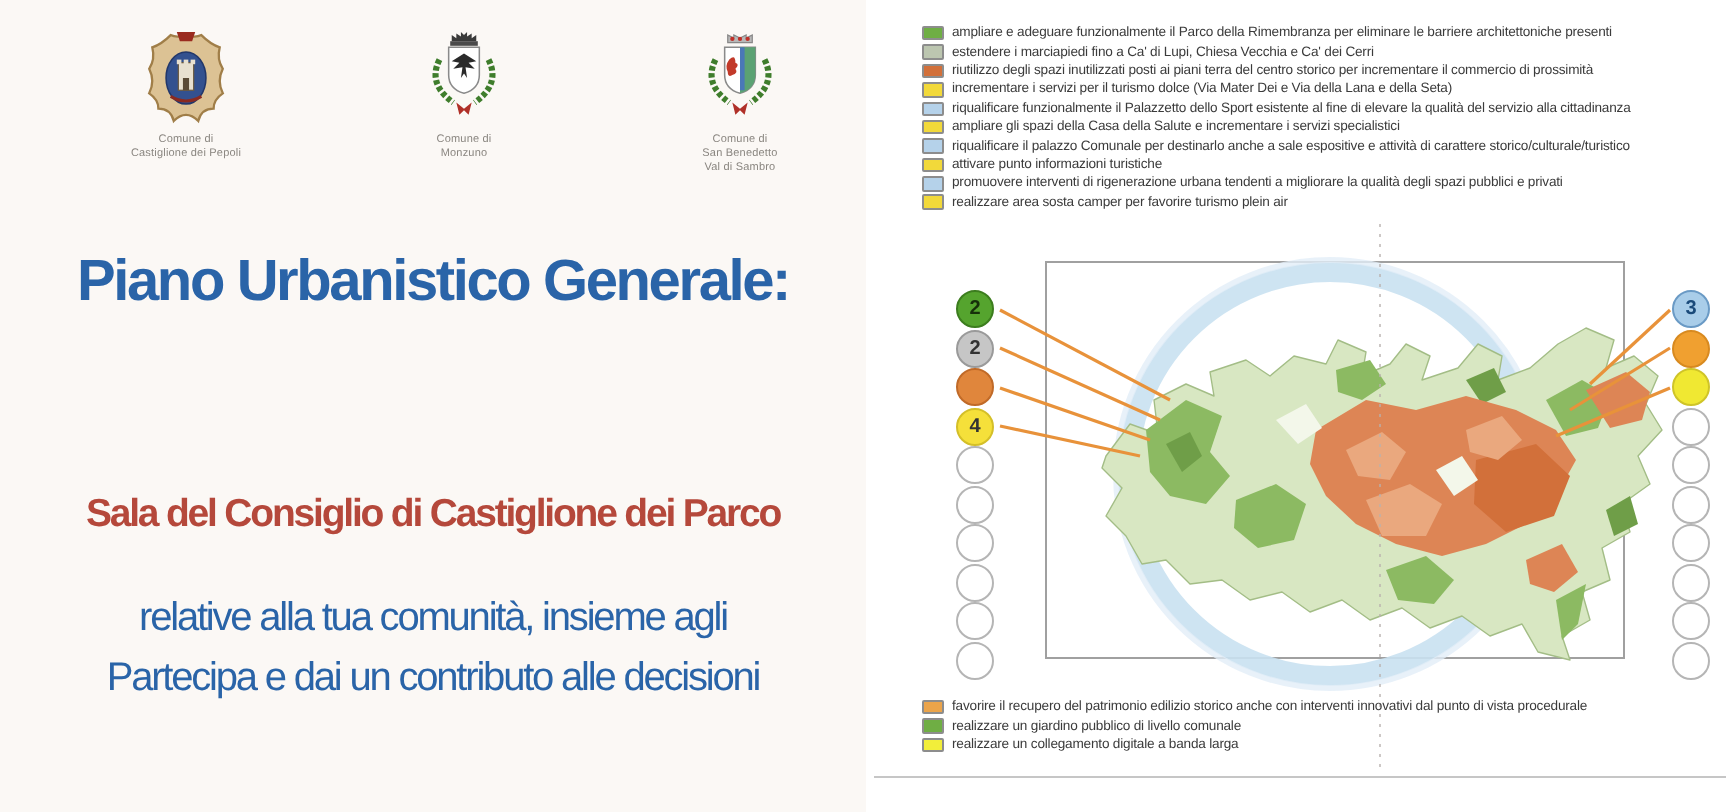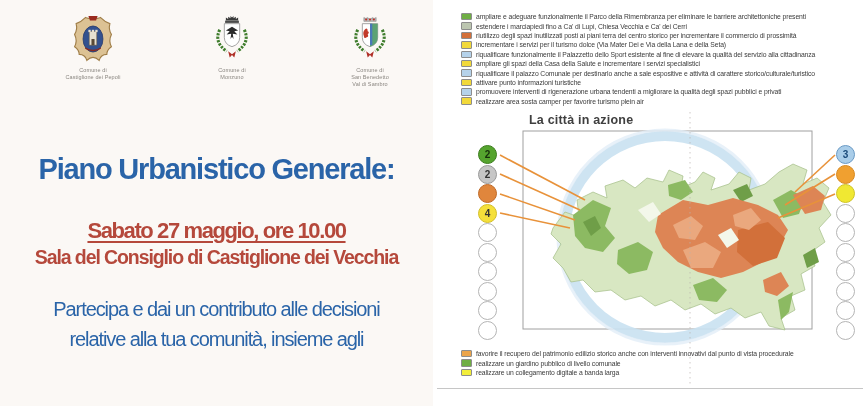--- a/index.html
+++ b/index.html
@@ -5,21 +5,21 @@
   html,body{margin:0;padding:0;}
   body{font-family:"Liberation Sans",sans-serif;background:#e8e8e8;}
   .page{position:relative;width:865px;height:406px;background:#ffffff;display:flex;overflow:hidden;}
 
   
   .left-panel{position:relative;width:433px;height:406px;background:#fbf8f5;flex:0 0 auto;}
   .logo-block{position:absolute;top:14px;text-align:center;}
   .logo-block svg{display:block;margin:0 auto;}
   .logo-caption{margin-top:3px;font-size:5.5px;line-height:7px;color:#8a8680;letter-spacing:.1px;}
   .flyer-title{position:absolute;top:120px;left:0;width:433px;text-align:center;
-    color:var(--title-blue);font-weight:bold;font-size:29px;line-height:42px;letter-spacing:-1.2px;white-space:nowrap;margin-top:28px;}
+    color:var(--title-blue);font-weight:bold;font-size:29px;line-height:42px;letter-spacing:-1.2px;white-space:nowrap;}
   .date-line{position:absolute;top:218px;left:0;width:433px;text-align:center;color:var(--accent-red);
     font-weight:bold;font-size:22px;letter-spacing:-1.4px;white-space:nowrap;
     text-decoration:underline;text-decoration-thickness:2px;text-underline-offset:3px;}
   .venue-line{position:absolute;top:246px;left:0;width:433px;text-align:center;color:var(--accent-red);
     font-weight:bold;font-size:19.5px;letter-spacing:-1.1px;white-space:nowrap;}
   .cta{position:absolute;top:294px;left:0;width:433px;text-align:center;color:var(--title-blue);
     font-size:20px;line-height:30px;letter-spacing:-1.1px;}
   .cta div{white-space:nowrap;}
 
   
@@ -99,26 +99,25 @@
         <span style="display:block">Comune di</span>
         <span style="display:block">San Benedetto</span>
         <span style="display:block">Val di Sambro</span>
       </div>
     </div>
 
     <div class="flyer-title">
       <div>Piano Urbanistico Generale:</div>
     </div>
 
-    <div class="date-line">Sabato 27 maggio, ore 10.00</div>
-    <div class="venue-line">Sala del Consiglio di Castiglione dei Vecchia</div>
+    <div class="venue-line">Sala del Consiglio di Castiglione dei Parco</div>
 
     <div class="cta">
+      <div>relative alla tua comunità, insieme agli</div>
       <div>Partecipa e dai un contributo alle decisioni</div>
-      <div>relative alla tua comunità, insieme agli</div>
     </div>
   </div>
 
   <div class="right-panel">
 
     <ul class="legend legend-top">
         <li>
         <span class="swatch" style="background: rgb(111, 174, 68);"></span>
         <span class="lgd-label">ampliare e adeguare funzionalmente il Parco della Rimembranza per eliminare le barriere architettoniche presenti</span>
       </li>
@@ -153,21 +152,20 @@
         <li>
         <span class="swatch" style="background: rgb(181, 210, 234);"></span>
         <span class="lgd-label">promuovere interventi di rigenerazione urbana tendenti a migliorare la qualità degli spazi pubblici e privati</span>
       </li>
         <li>
         <span class="swatch" style="background: rgb(242, 217, 58);"></span>
         <span class="lgd-label">realizzare area sosta camper per favorire turismo plein air</span>
       </li>
       </ul>
 
-    <div class="map-title">La città in azione</div>
 
     <svg class="map-svg" width="432" height="406" viewBox="0 0 432 406">
 
       <rect x="90" y="131" width="289" height="198" fill="none" stroke="#a0a0a0" stroke-width="1"></rect>
 
       <circle cx="232" cy="237" r="101" fill="none" stroke="#c9e1f1" stroke-width="10" opacity="0.9"></circle>
       <circle cx="232" cy="237" r="107" fill="none" stroke="#e2eef7" stroke-width="3" opacity="0.8"></circle>
 
       <g stroke-linejoin="round">
         <polygon points="120,228 132,212 146,217 144,200 160,192 174,198 172,186 190,180 202,188 214,178 230,182 236,170 250,176 248,188 262,182 270,172 282,178 278,190 296,184 306,172 318,178 316,190 332,184 346,172 360,164 374,170 370,184 384,178 396,188 390,202 398,215 386,228 392,242 378,252 382,266 368,274 372,290 358,296 362,310 348,318 352,330 336,326 328,312 312,318 298,308 282,314 268,304 252,310 238,300 222,306 208,296 192,300 178,290 162,292 150,280 138,282 130,268 120,258 128,244 118,234" fill="#d8e7c2" stroke="#a3bd86" stroke-width="0.7"></polygon>

